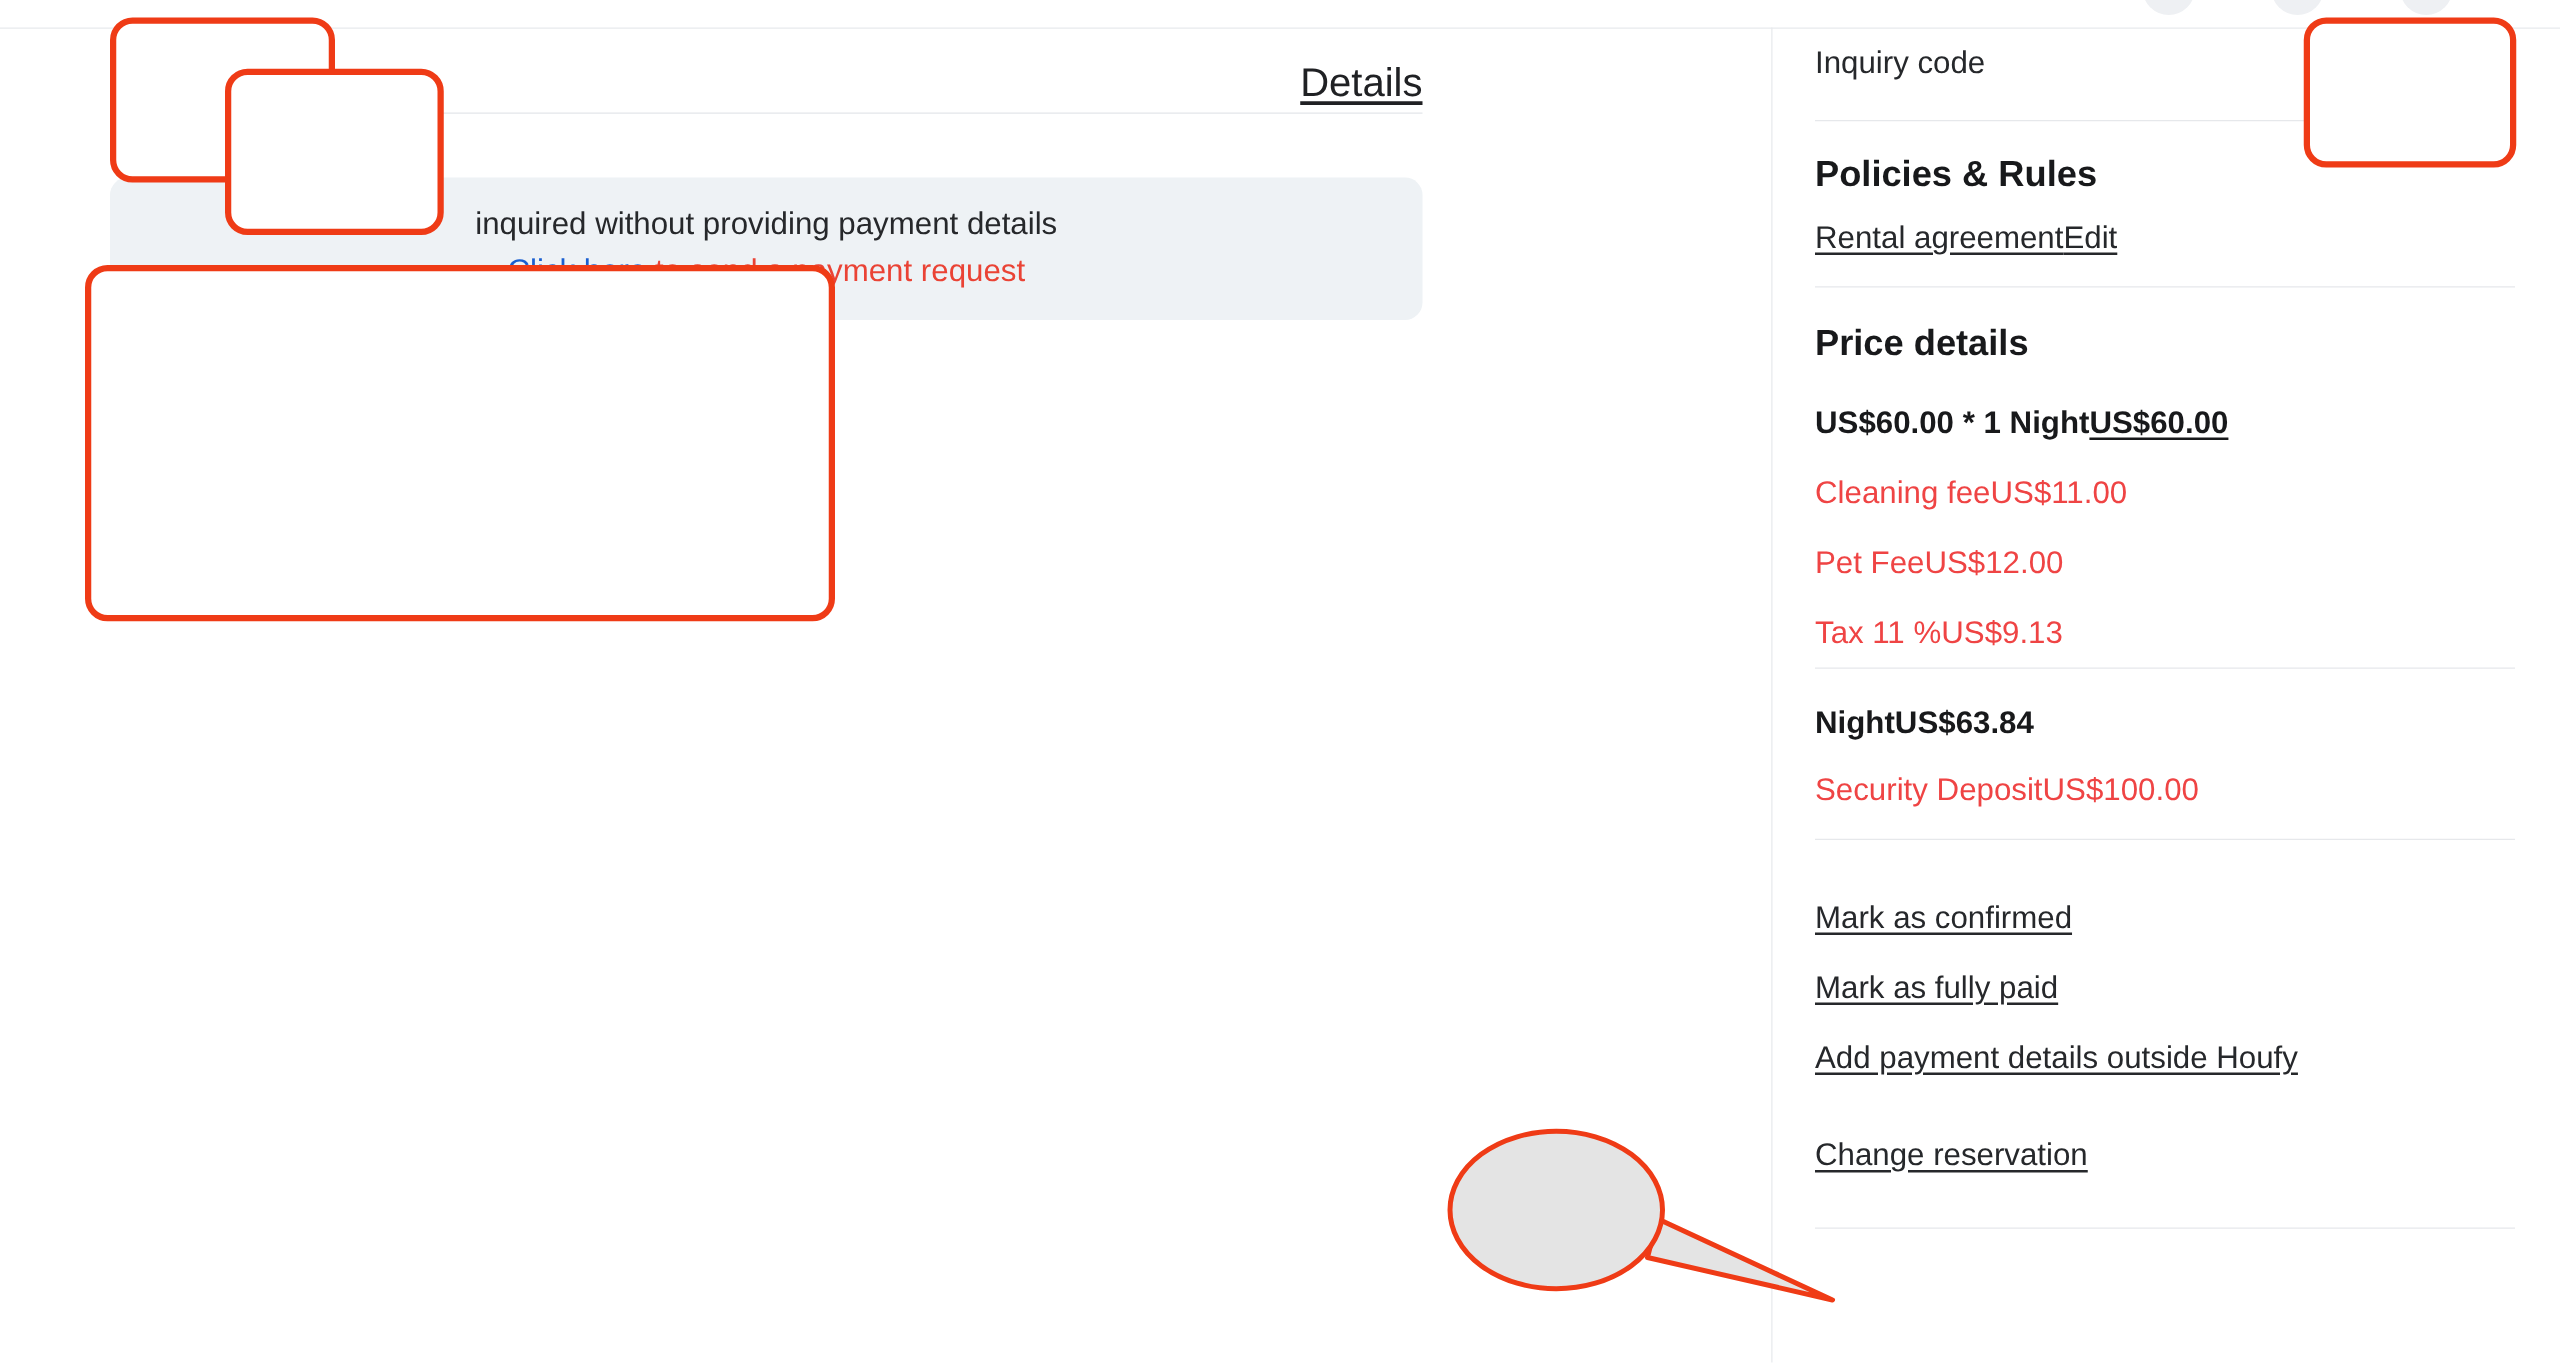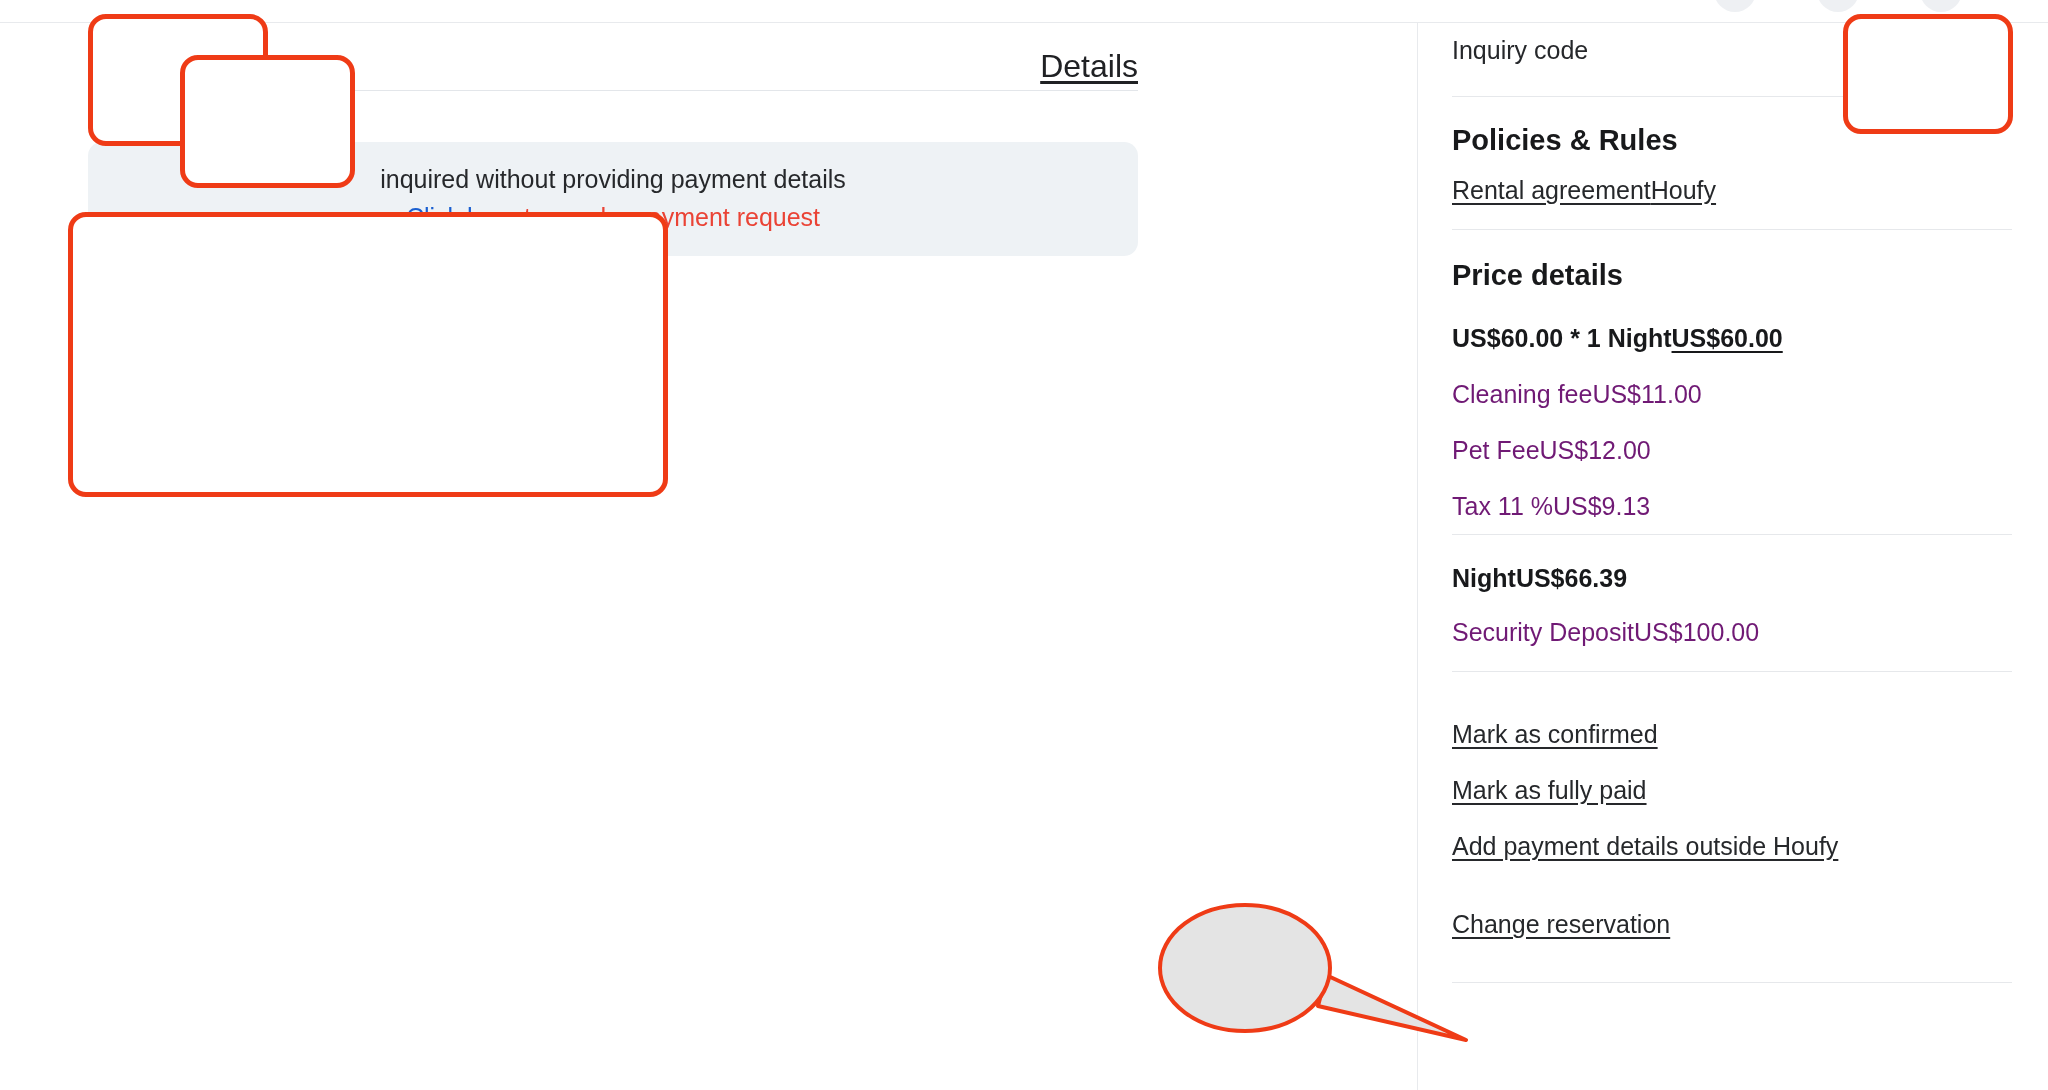--- a/index.html
+++ b/index.html
@@ -200,21 +200,21 @@
     line-height: 34px;
     color: #18191b;
     text-decoration: underline;
     text-underline-offset: 4px;
     cursor: pointer;
     white-space: nowrap;
   }
   .plain-val {
     font-size: 25px;
     line-height: 34px;
-    color: #701a75;
+    color: #ef4444;
     white-space: nowrap;
   }
 
   .totals-block { padding-top: 16px; }
   .total-row { padding: 10px 0; }
   .deposit-row { padding: 10px 0 22px 0; }
 
   .actions { padding-top: 34px; }
   .action-item { padding: 11px 0; }
   .action-gap { height: 22px; }
@@ -283,21 +283,21 @@
     </div>
 
     <div class="r-sep"></div>
 
     <div class="policies-head">
       <span class="section-title">Policies &amp; Rules</span>
     </div>
 
     <div class="r-row rental-row">
       <span class="link-ul">Rental agreement</span>
-      <span class="link-ul">Houfy</span>
+      <span class="link-ul">Edit</span>
     </div>
 
     <div class="r-sep"></div>
 
     <div class="price-head">
       <span class="section-title">Price details</span>
     </div>
 
     <div id="price-rows">
         <div class="r-row price-row">
@@ -316,21 +316,21 @@
           <span class="plain-val">Tax 11 %</span>
           <span class="plain-val">US$9.13</span>
         </div>
       </div>
 
     <div class="r-sep"></div>
 
     <div class="totals-block">
       <div class="r-row total-row">
         <span class="bold-val">Night</span>
-        <span class="bold-val">US$66.39</span>
+        <span class="bold-val">US$63.84</span>
       </div>
       <div class="r-row deposit-row">
         <span class="plain-val">Security Deposit</span>
         <span class="plain-val">US$100.00</span>
       </div>
     </div>
 
     <div class="r-sep"></div>
 
     <div class="actions" id="action-list">

